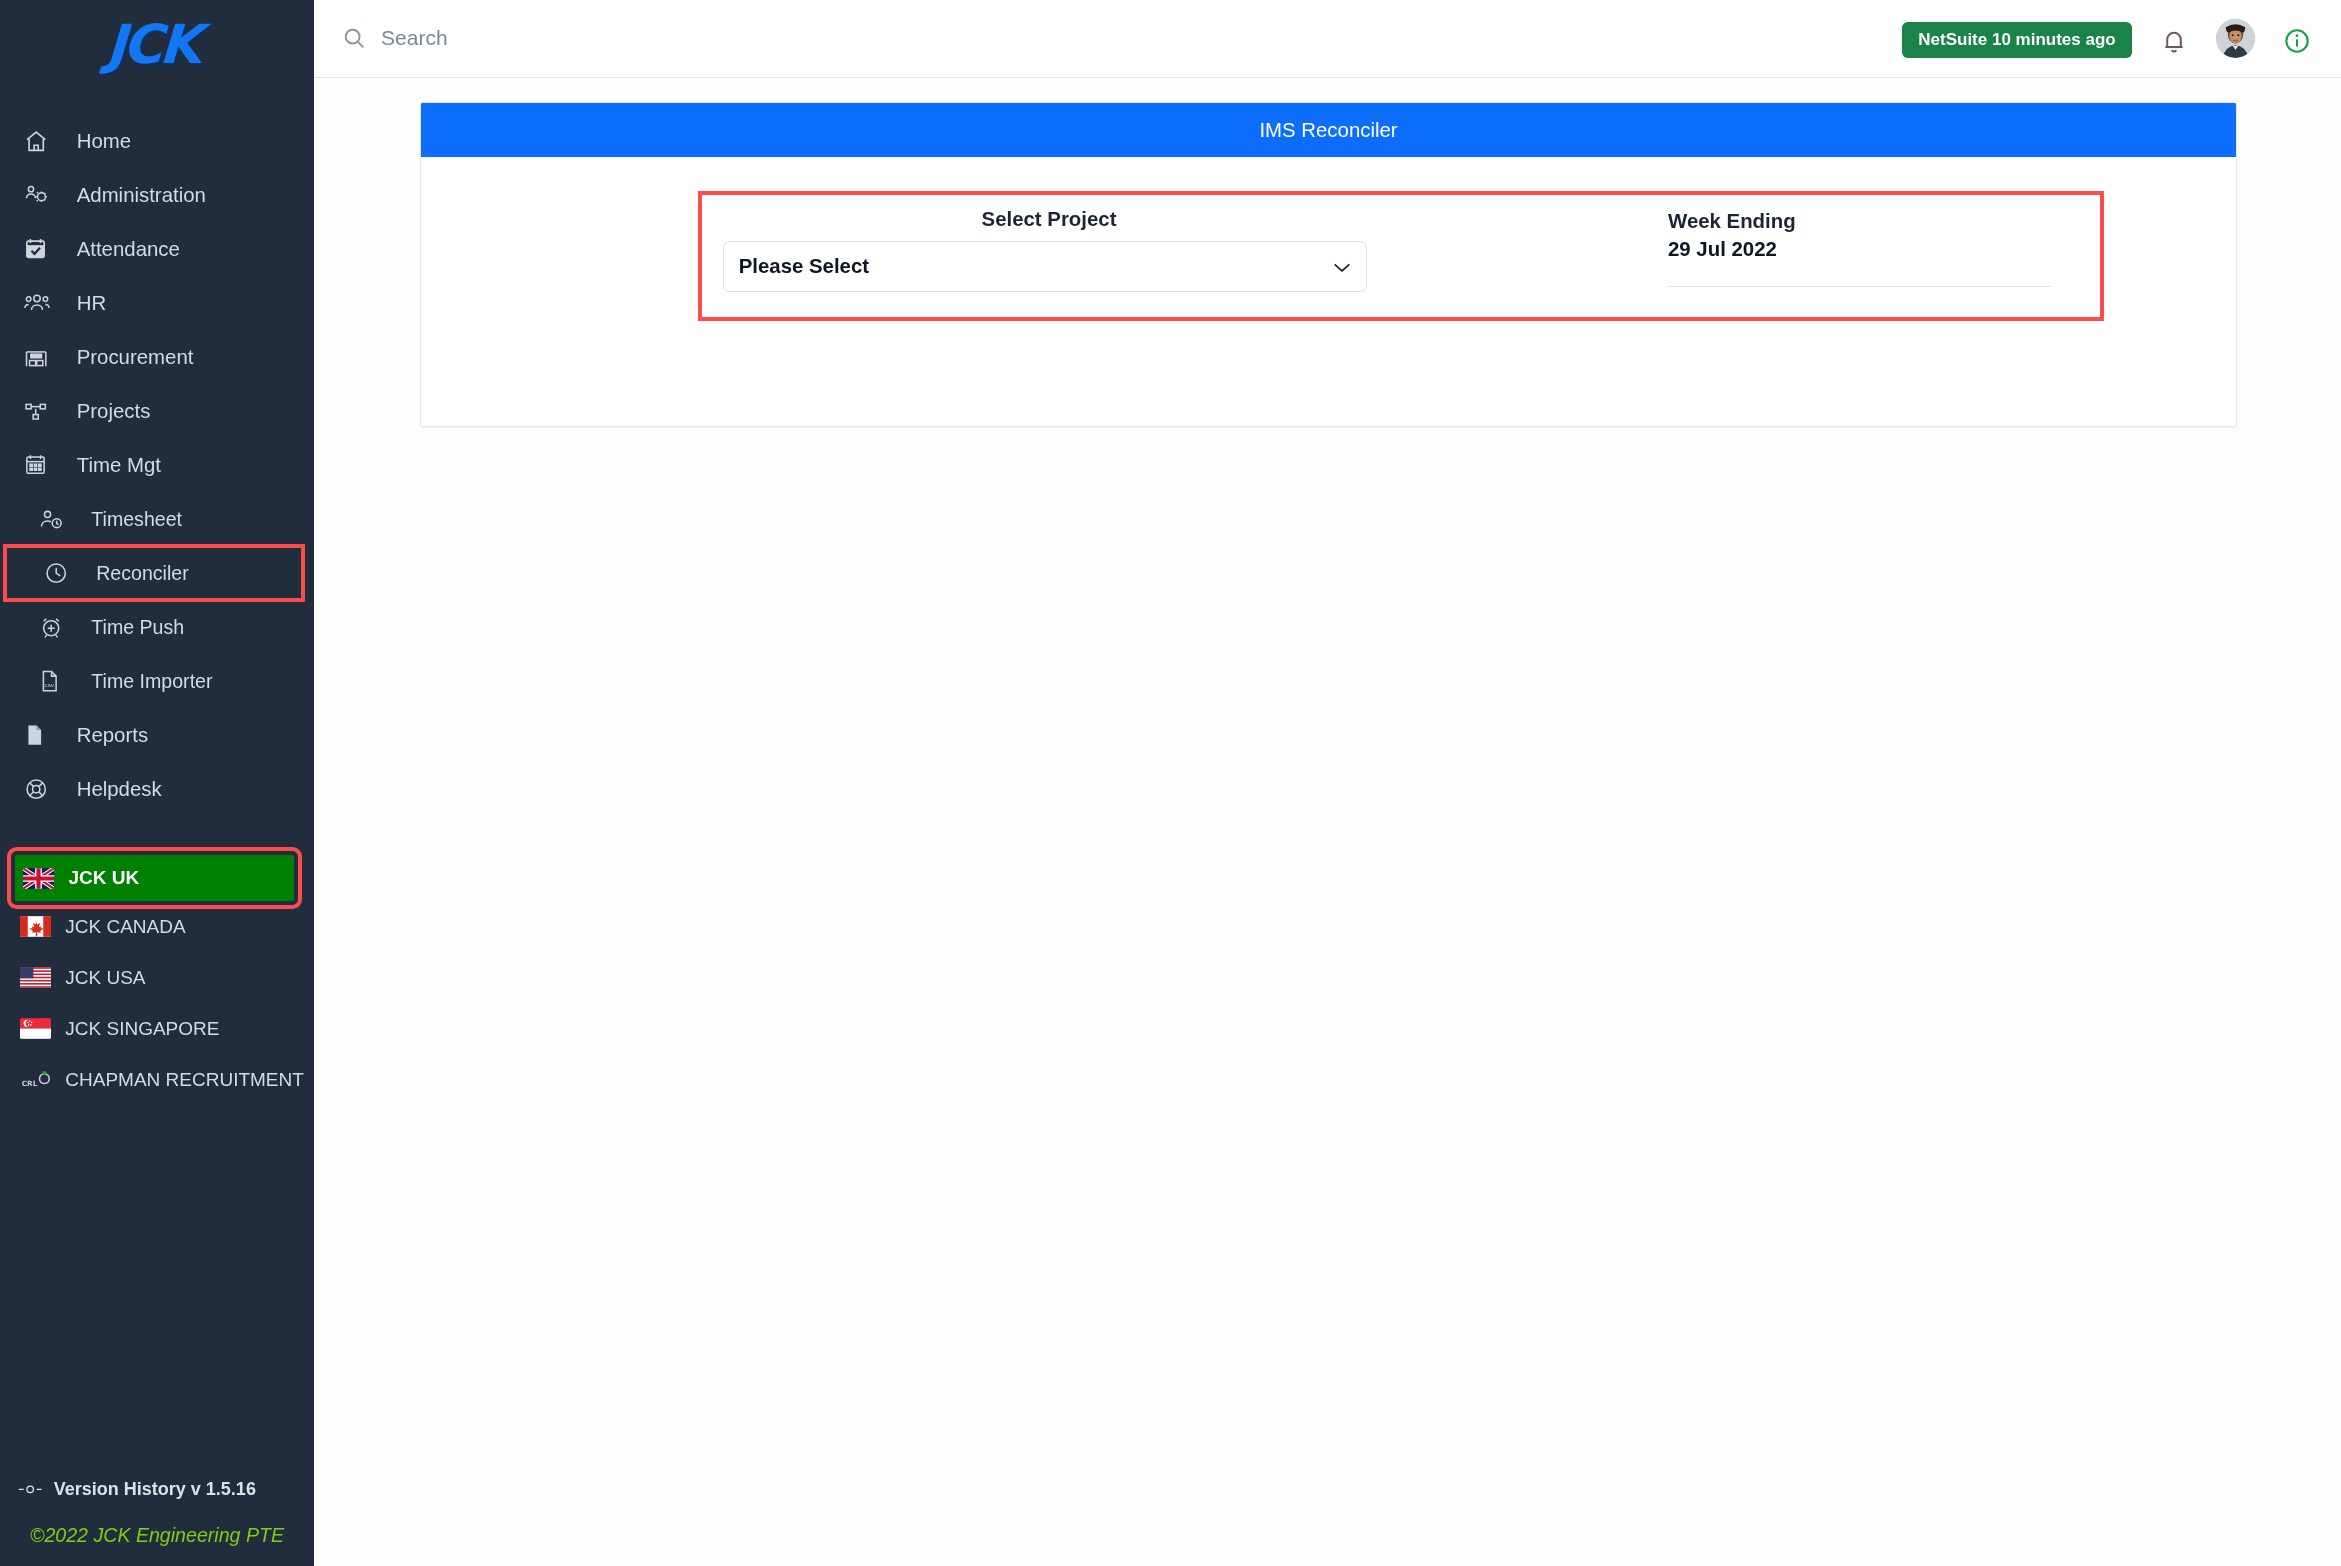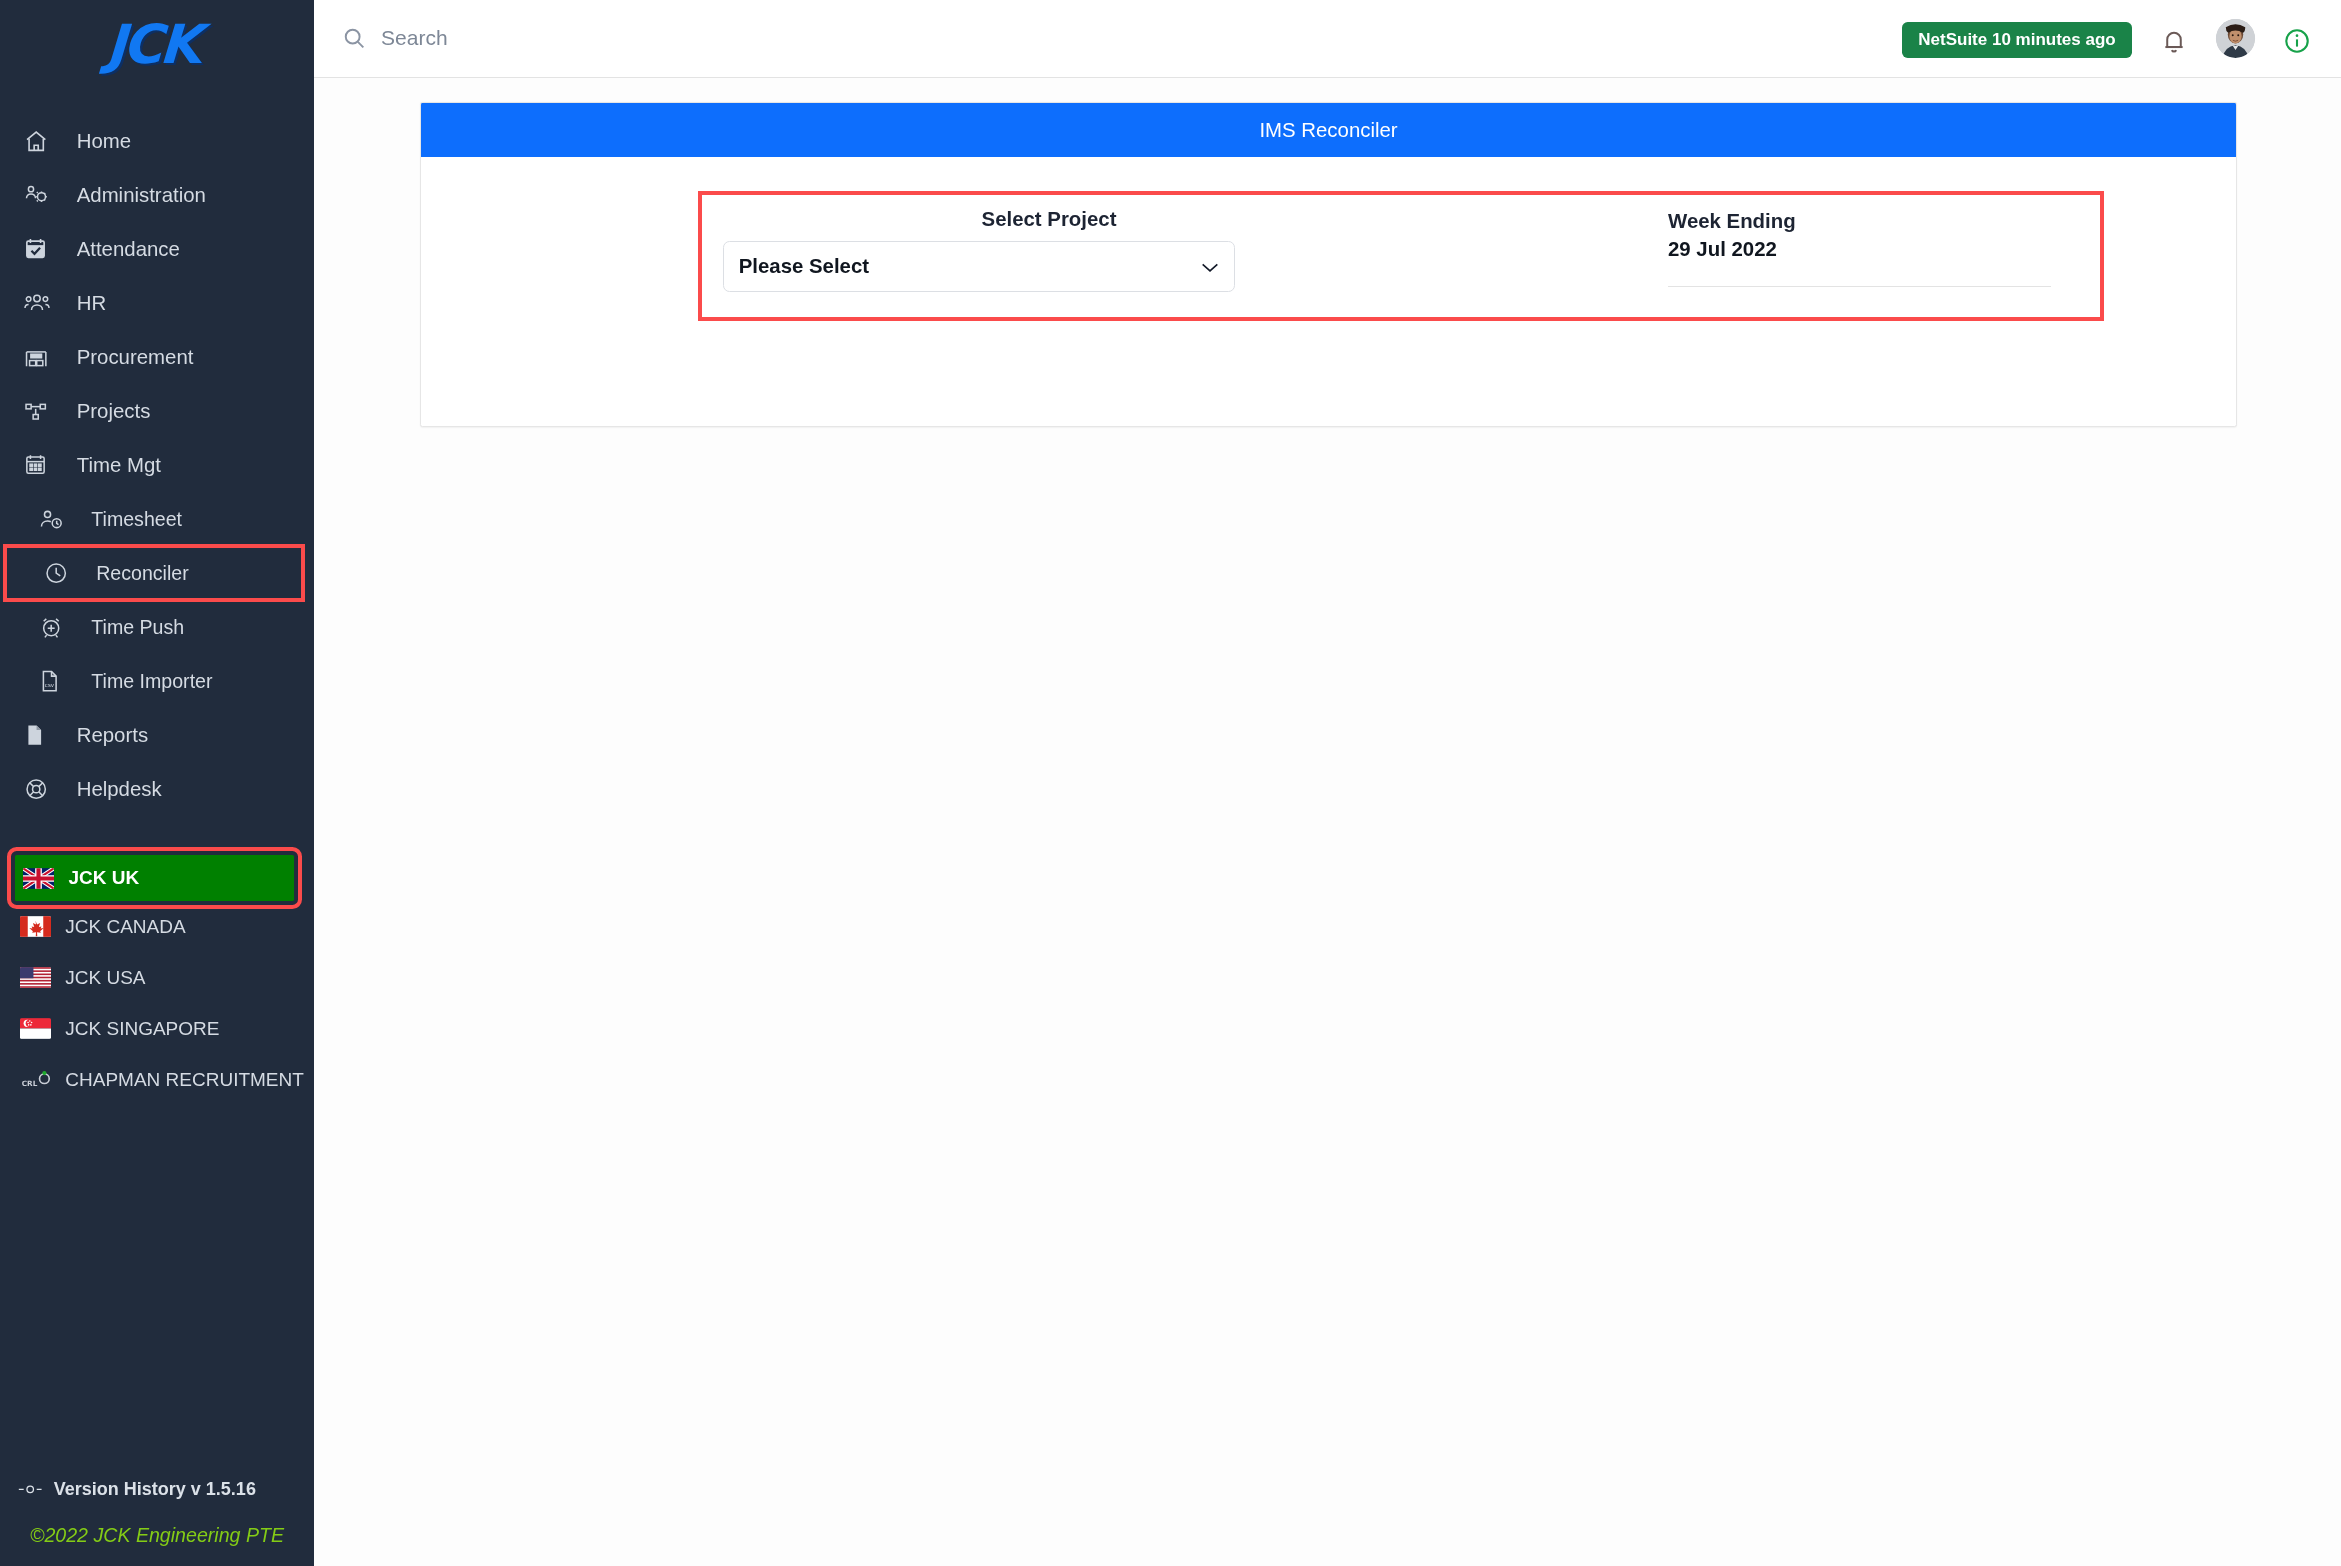--- a/index.html
+++ b/index.html
@@ -174,21 +174,21 @@
     font-weight: bold;
   }
   .field-project { width: 652px; margin-left: 21px; }
   .field-label {
     text-align: center;
     font-size: 20.4px; color: #1d2433;
     margin-bottom: 9.8px; display: block;
   }
   .select-wrap { position: relative; }
   .select-box {
-    width: 512px; height: 51px;
+    width: 644px; height: 51px;
     border: 0.8px solid #dcdfe4; border-radius: 6.5px;
     background: #ffffff;
     display: flex; align-items: center;
     padding: 0 14.7px;
     font-size: 20.4px; color: #10161f;
     cursor: pointer;
   }
   .select-box .chev { margin-left: auto; color: #111; }
   .field-week { margin-left: 293px; padding-top: 1.6px; width: 399px; }
   .week-label {

